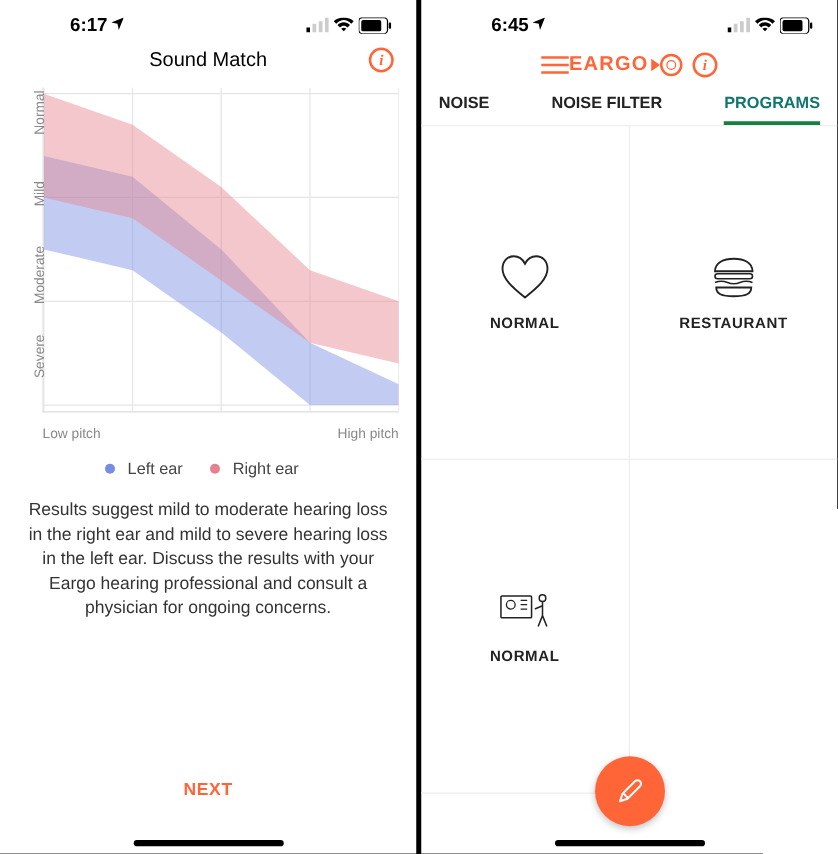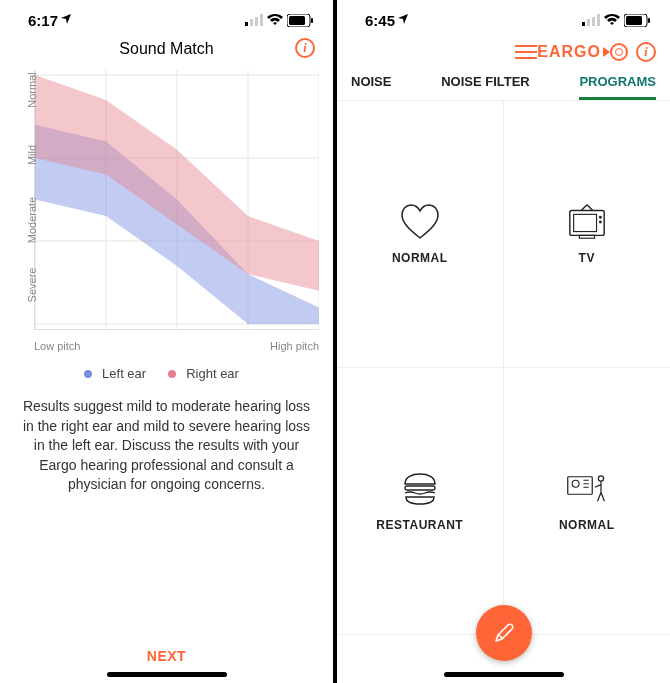--- a/index.html
+++ b/index.html
@@ -2,21 +2,21 @@
 <html><head>
 <meta charset="utf-8">
 <style>
   * { box-sizing: border-box; margin: 0; padding: 0; }
   body { font-family: -apple-system, Helvetica, Arial, sans-serif; background: #000; width: 670px; height: 683px; overflow: hidden; }
   .container { display: flex; width: 670px; height: 683px; }
   .phone { background: #fff; height: 683px; position: relative; }
   .phone-left { width: 333px; }
   .phone-right { width: 333px; }
   .divider { width: 4px; background: #000; height: 683px; }
-  .status-bar { display: flex; justify-content: space-between; align-items: center; padding: 8px 20px 0 28px; font-size: 15px; font-weight: 600; height: 32px; }
+  .status-bar { display: flex; justify-content: space-between; align-items: center; padding: 8px 20px 0 28px; font-size: 15px; font-weight: 600; height: 32px; margin-left: 28px; }
   .status-left { display: flex; align-items: center; gap: 3px; }
   .status-right { display: flex; align-items: center; gap: 4px; }
   .loc-icon { font-size: 12px; }
 
   
   .lp-header { text-align: center; padding: 8px 0 12px; position: relative; }
   .lp-title { font-size: 16px; font-weight: 500; }
   .lp-info { position: absolute; right: 18px; top: 6px; }
   .info-circle { width: 20px; height: 20px; border: 2px solid #ff6536; border-radius: 50%; display: flex; align-items: center; justify-content: center; color: #ff6536; font-size: 12px; font-weight: 700; font-family: Georgia, serif; font-style: italic; }
   .chart-wrap { padding: 0 14px 0 4px; }
@@ -24,25 +24,25 @@
   .ylabels { position: absolute; left: 0; top: 0; height: 260px; width: 30px; }
   .ylabel { position: absolute; font-size: 11px; color: #888; transform: rotate(-90deg); transform-origin: left top; width: 60px; text-align: center; left: 22px; }
   .chart-box { margin-left: 30px; border: 1px solid #ddd; border-top: none; border-right: none; background: #fff; }
   .xlabels { display: flex; justify-content: space-between; margin: 6px 0 0 30px; font-size: 11px; color: #888; text-align: center; }
   .legend { display: flex; justify-content: center; gap: 22px; margin-top: 14px; font-size: 13px; color: #444; }
   .legend-item { display: flex; align-items: center; gap: 10px; }
   .swatch { width: 8px; height: 8px; border-radius: 50%; }
   .swatch.blue { background: #778de3; }
   .swatch.red { background: #e6828f; }
   .lp-body { padding: 16px 18px 0; text-align: center; font-size: 14px; color: #333; line-height: 1.4; }
-  .lp-next { position: absolute; bottom: 19px; width: 100%; text-align: center; color: #ff6536; font-weight: 700; font-size: 14px; letter-spacing: 0.5px; }
+  .lp-next { position: absolute; bottom: 44px; width: 100%; text-align: center; color: #ff6536; font-weight: 700; font-size: 14px; letter-spacing: 0.5px; }
   .home-bar { position: absolute; bottom: 6px; left: 50%; transform: translateX(-50%); width: 120px; height: 5px; background: #000; border-radius: 3px; }
 
   
-  .rp-header { display: flex; align-items: center; justify-content: flex-end; padding: 10px 14px 6px; }
+  .rp-header { display: flex; align-items: center; justify-content: center; padding: 10px 14px 6px; }
   .hamburger { display: flex; flex-direction: column; gap: 4px; }
   .hamburger span { width: 22px; height: 2px; background: #ff6536; display: block; }
   .brand { color: #ff6536; font-weight: 800; letter-spacing: 1px; font-size: 16px; display: flex; align-items: center; gap: 1px; }
   .brand-tri { width: 0; height: 0; border-top: 5px solid transparent; border-bottom: 5px solid transparent; border-left: 7px solid #ff6536; display:inline-block; margin-left:1px;}
   .hdr-right { display: flex; gap: 8px; align-items: center; }
   .live-icon { width: 18px; height: 18px; border: 2px solid #ff6536; border-radius: 50%; position: relative; }
   .live-icon::before { content:""; position:absolute; inset:3px; border:1px solid #ff6536; border-radius:50%; }
   .tabs { display: flex; justify-content: space-between; padding: 6px 14px 0; font-size: 13px; font-weight: 800; color: #222; border-bottom: 1px solid #eee; }
   .tab { padding-bottom: 8px; }
   .tab.active { color: #0f766e; border-bottom: 3px solid #15803d; }
@@ -191,33 +191,20 @@
       <div class="cell">
         <div class="cell-icon">
           <svg width="40" height="36" viewBox="0 0 40 36">
               <path d="M20 34 C10 26 2 19 2 11 C2 5 6 1 11 1 C15 1 18 3 20 7 C22 3 25 1 29 1 C34 1 38 5 38 11 C38 19 30 26 20 34 Z" fill="none" stroke="#222" stroke-width="1.5"></path>
             </svg>
         </div>
         <div class="cell-label">NORMAL</div>
       </div>
       <div class="cell">
         <div class="cell-icon">
-          <svg width="44" height="40" viewBox="0 0 44 40">
-              <path d="M16 8 L22 2 M28 8 L22 2" stroke="#222" stroke-width="1.5" fill="none"></path>
-              <rect x="4" y="8" width="36" height="26" rx="2" fill="none" stroke="#222" stroke-width="1.5"></rect>
-              <rect x="8" y="12" width="24" height="18" fill="none" stroke="#222" stroke-width="1.2"></rect>
-              <circle cx="36" cy="15" r="1.5" fill="#222"></circle>
-              <circle cx="36" cy="20" r="1.5" fill="#222"></circle>
-              <rect x="14" y="34" width="16" height="3" fill="none" stroke="#222" stroke-width="1.2"></rect>
-            </svg>
-        </div>
-        <div class="cell-label">TV</div>
-      </div>
-      <div class="cell">
-        <div class="cell-icon">
           <svg width="40" height="34" viewBox="0 0 40 34">
               <path d="M5 12 C5 5 12 2 20 2 C28 2 35 5 35 12 Z" fill="none" stroke="#222" stroke-width="1.5"></path>
               <rect x="5" y="14" width="30" height="4" rx="2" fill="none" stroke="#222" stroke-width="1.3"></rect>
               <path d="M5 21 Q10 19 15 21 T25 21 T35 21" fill="none" stroke="#222" stroke-width="1.3"></path>
               <path d="M6 25 L34 25 C34 30 30 32 20 32 C10 32 6 30 6 25 Z" fill="none" stroke="#222" stroke-width="1.5"></path>
             </svg>
         </div>
         <div class="cell-label">RESTAURANT</div>
       </div>
       <div class="cell">

